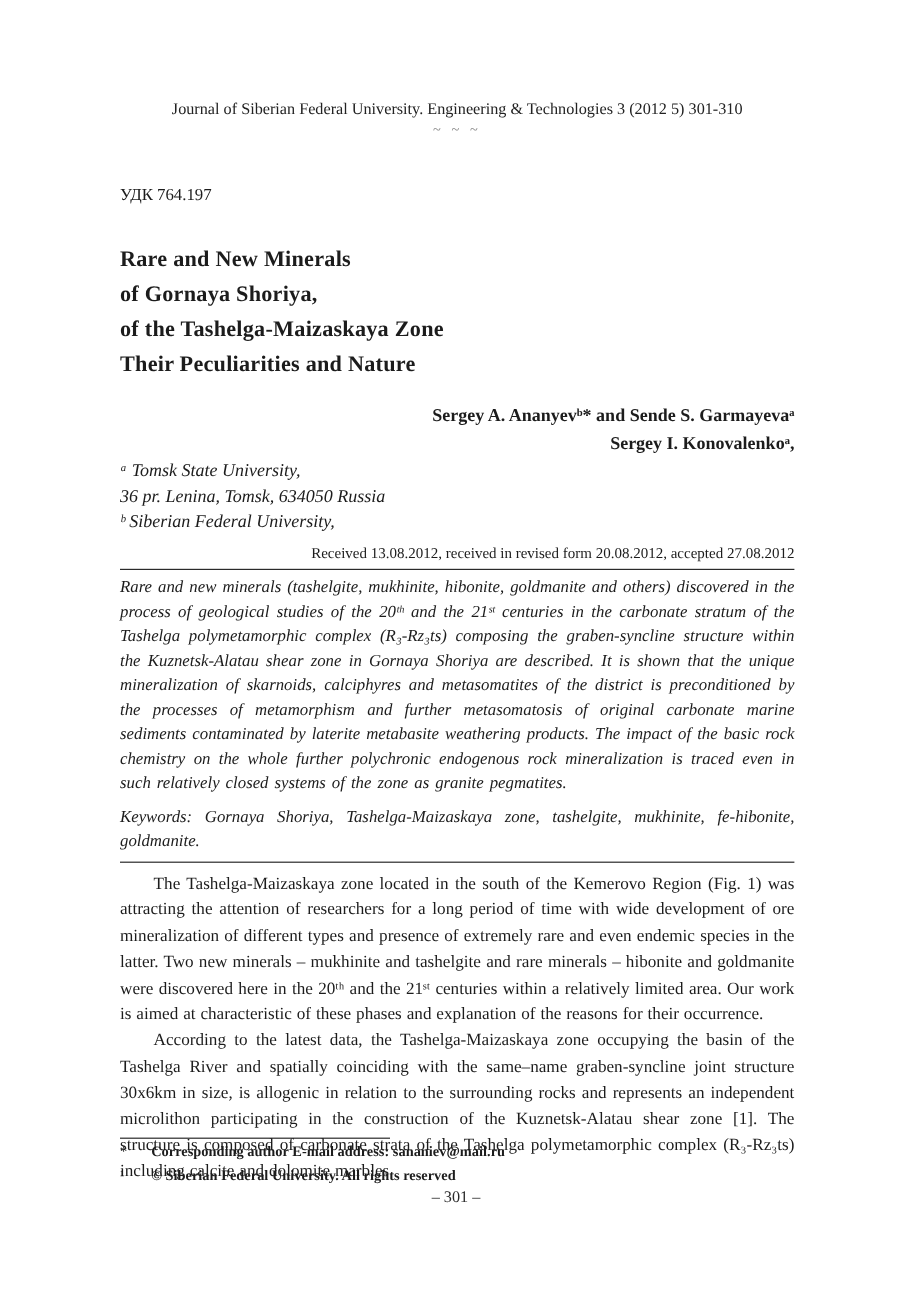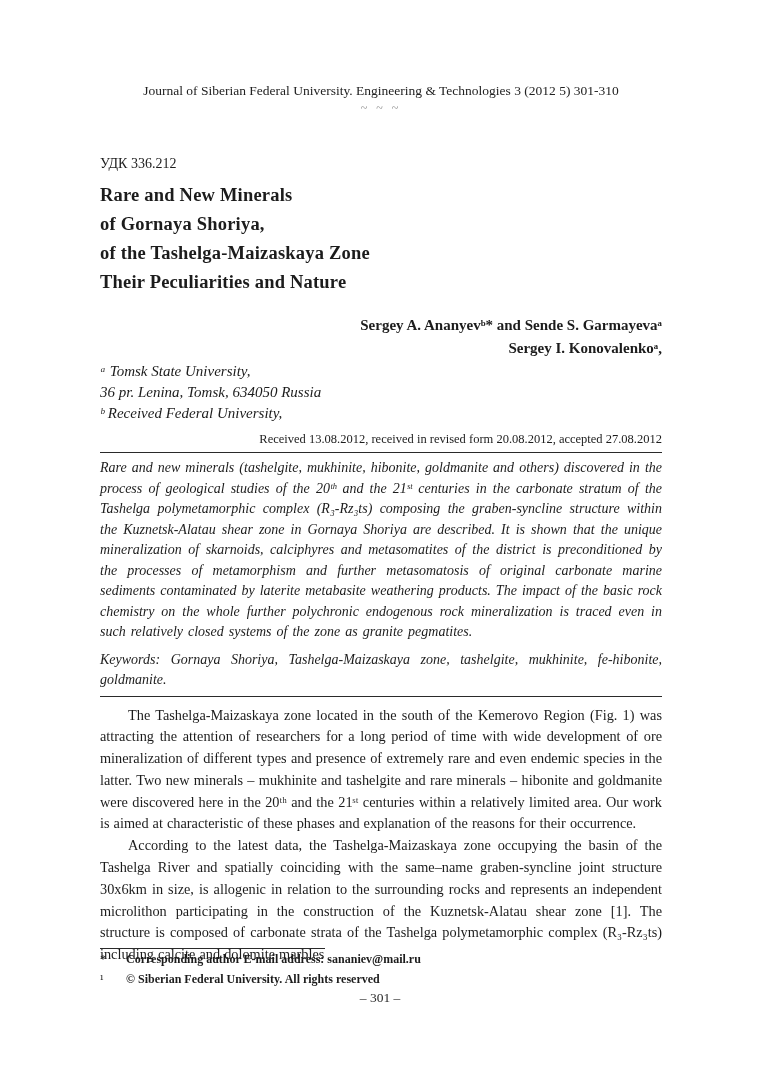--- a/index.html
+++ b/index.html
@@ -33,21 +33,21 @@
     color: #8a8a8a;
     margin-top: 2px;
     line-height: 14px;
   }
   .udc {
     margin-top: 40px;
     font-size: 14px;
     line-height: 18px;
   }
   .title {
-    margin-top: 8px;
+    margin-top: 30px;
     font-size: 18.5px;
     font-weight: bold;
     line-height: 29px;
     letter-spacing: 0.2px;
   }
   .authors {
     margin-top: 17px;
     text-align: right;
     font-size: 15px;
     font-weight: bold;
@@ -137,38 +137,38 @@
 </style>
 </head>
 <body>
 
 <div class="page">
   <div class="content">
 
     <div class="journal-line">Journal of Siberian Federal University. Engineering &amp; Technologies 3 (2012 5) 301-310</div>
     <div class="tilde-sep">~ ~ ~</div>
 
-    <div class="udc">УДК 336.212</div>
+    <div class="udc">УДК 764.197</div>
 
     <div class="title">
       <div>Rare and New Minerals</div>
       <div>of Gornaya Shoriya,</div>
       <div>of the Tashelga-Maizaskaya Zone</div>
       <div>Their Peculiarities and Nature</div>
     </div>
 
     <div class="authors">
       <div>Sergey A. Ananyevᵇ* and Sende S. Garmayevaᵃ</div>
       <div>Sergey I. Konovalenkoᵃ,</div>
     </div>
 
     <div class="affiliations">
       <div>ᵃ Tomsk State University,</div>
       <div>36 pr. Lenina, Tomsk, 634050 Russia</div>
-      <div>ᵇ Received Federal University,</div>
+      <div>ᵇ Siberian Federal University,</div>
     </div>
 
     <div class="received">Received 13.08.2012, received in revised form 20.08.2012, accepted 27.08.2012</div>
 
     <hr class="rule">
 
     <div class="abstract">Rare and new minerals (tashelgite, mukhinite, hibonite, goldmanite and others) discovered in the process of geological studies of the 20ᵗʰ and the 21ˢᵗ centuries in the carbonate stratum of the Tashelga polymetamorphic complex (R₃-Rz₃ts) composing the graben-syncline structure within the Kuznetsk-Alatau shear zone in Gornaya Shoriya are described. It is shown that the unique mineralization of skarnoids, calciphyres and metasomatites of the district is preconditioned by the processes of metamorphism and further metasomatosis of original carbonate marine sediments contaminated by laterite metabasite weathering products. The impact of the basic rock chemistry on the whole further polychronic endogenous rock mineralization is traced even in such relatively closed systems of the zone as granite pegmatites.</div>
 
     <div class="keywords">Keywords: Gornaya Shoriya, Tashelga-Maizaskaya zone, tashelgite, mukhinite, fe-hibonite, goldmanite.</div>
 

